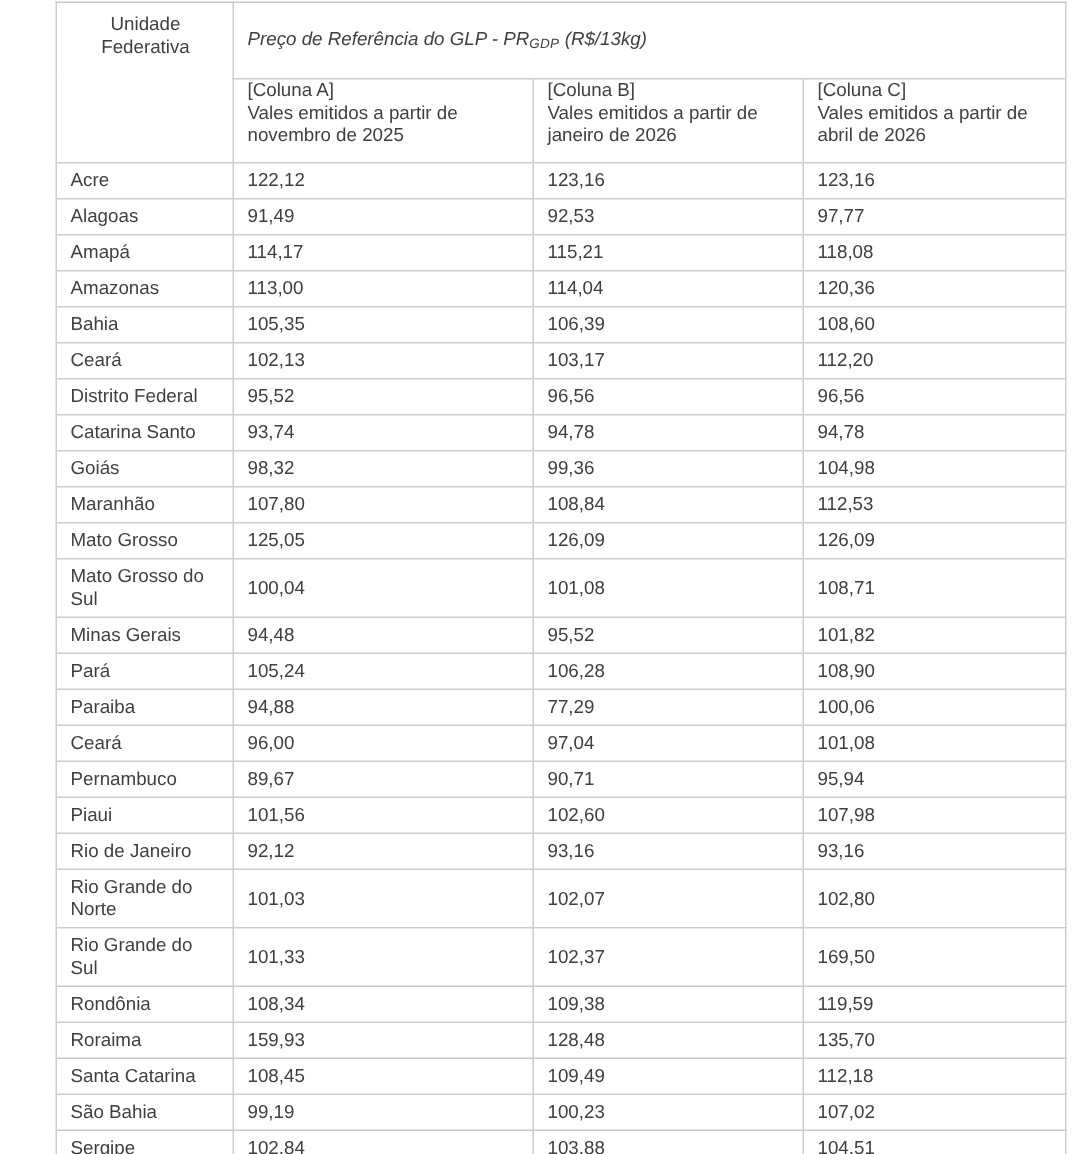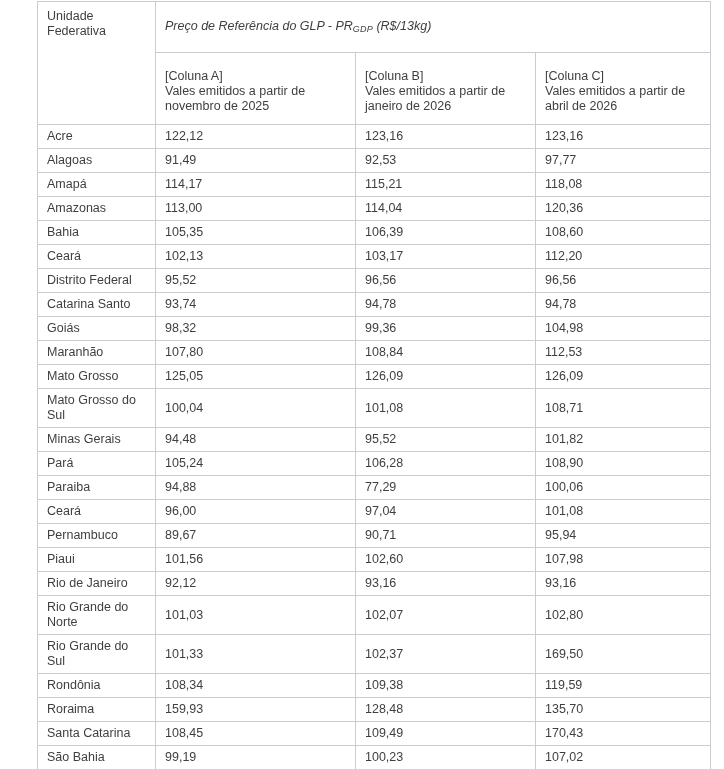--- a/index.html
+++ b/index.html
@@ -44,29 +44,30 @@
     text-align: left;
     vertical-align: middle;
     color: #3f3f3f;
     background: #ffffff;
   }
 
   table.glp th.hd-uf {
     vertical-align: top;
     padding-top: 7px;
     height: 42px;
+    text-align: center;
   }
   table.glp th.hd-title {
     vertical-align: middle;
     height: 42px;
     font-style: italic;
   }
   table.glp th.hd-col {
     vertical-align: top;
-    padding-top: 16px;
+    padding-top: 0;
     padding-bottom: 8px;
     height: 47px;
   }
 
   table.glp td.uf-cell {
     white-space: normal;
   }
   table.glp td.val-cell {
     white-space: nowrap;
   }
@@ -256,21 +257,21 @@
         <tr>
           <td class="uf-cell">Roraima</td>
           <td class="val-cell">159,93</td>
           <td class="val-cell">128,48</td>
           <td class="val-cell">135,70</td>
         </tr>
         <tr>
           <td class="uf-cell">Santa Catarina</td>
           <td class="val-cell">108,45</td>
           <td class="val-cell">109,49</td>
-          <td class="val-cell">170,43</td>
+          <td class="val-cell">112,18</td>
         </tr>
         <tr>
           <td class="uf-cell">São Bahia</td>
           <td class="val-cell">99,19</td>
           <td class="val-cell">100,23</td>
           <td class="val-cell">107,02</td>
         </tr>
         <tr>
           <td class="uf-cell">Sergipe</td>
           <td class="val-cell">102,84</td>

